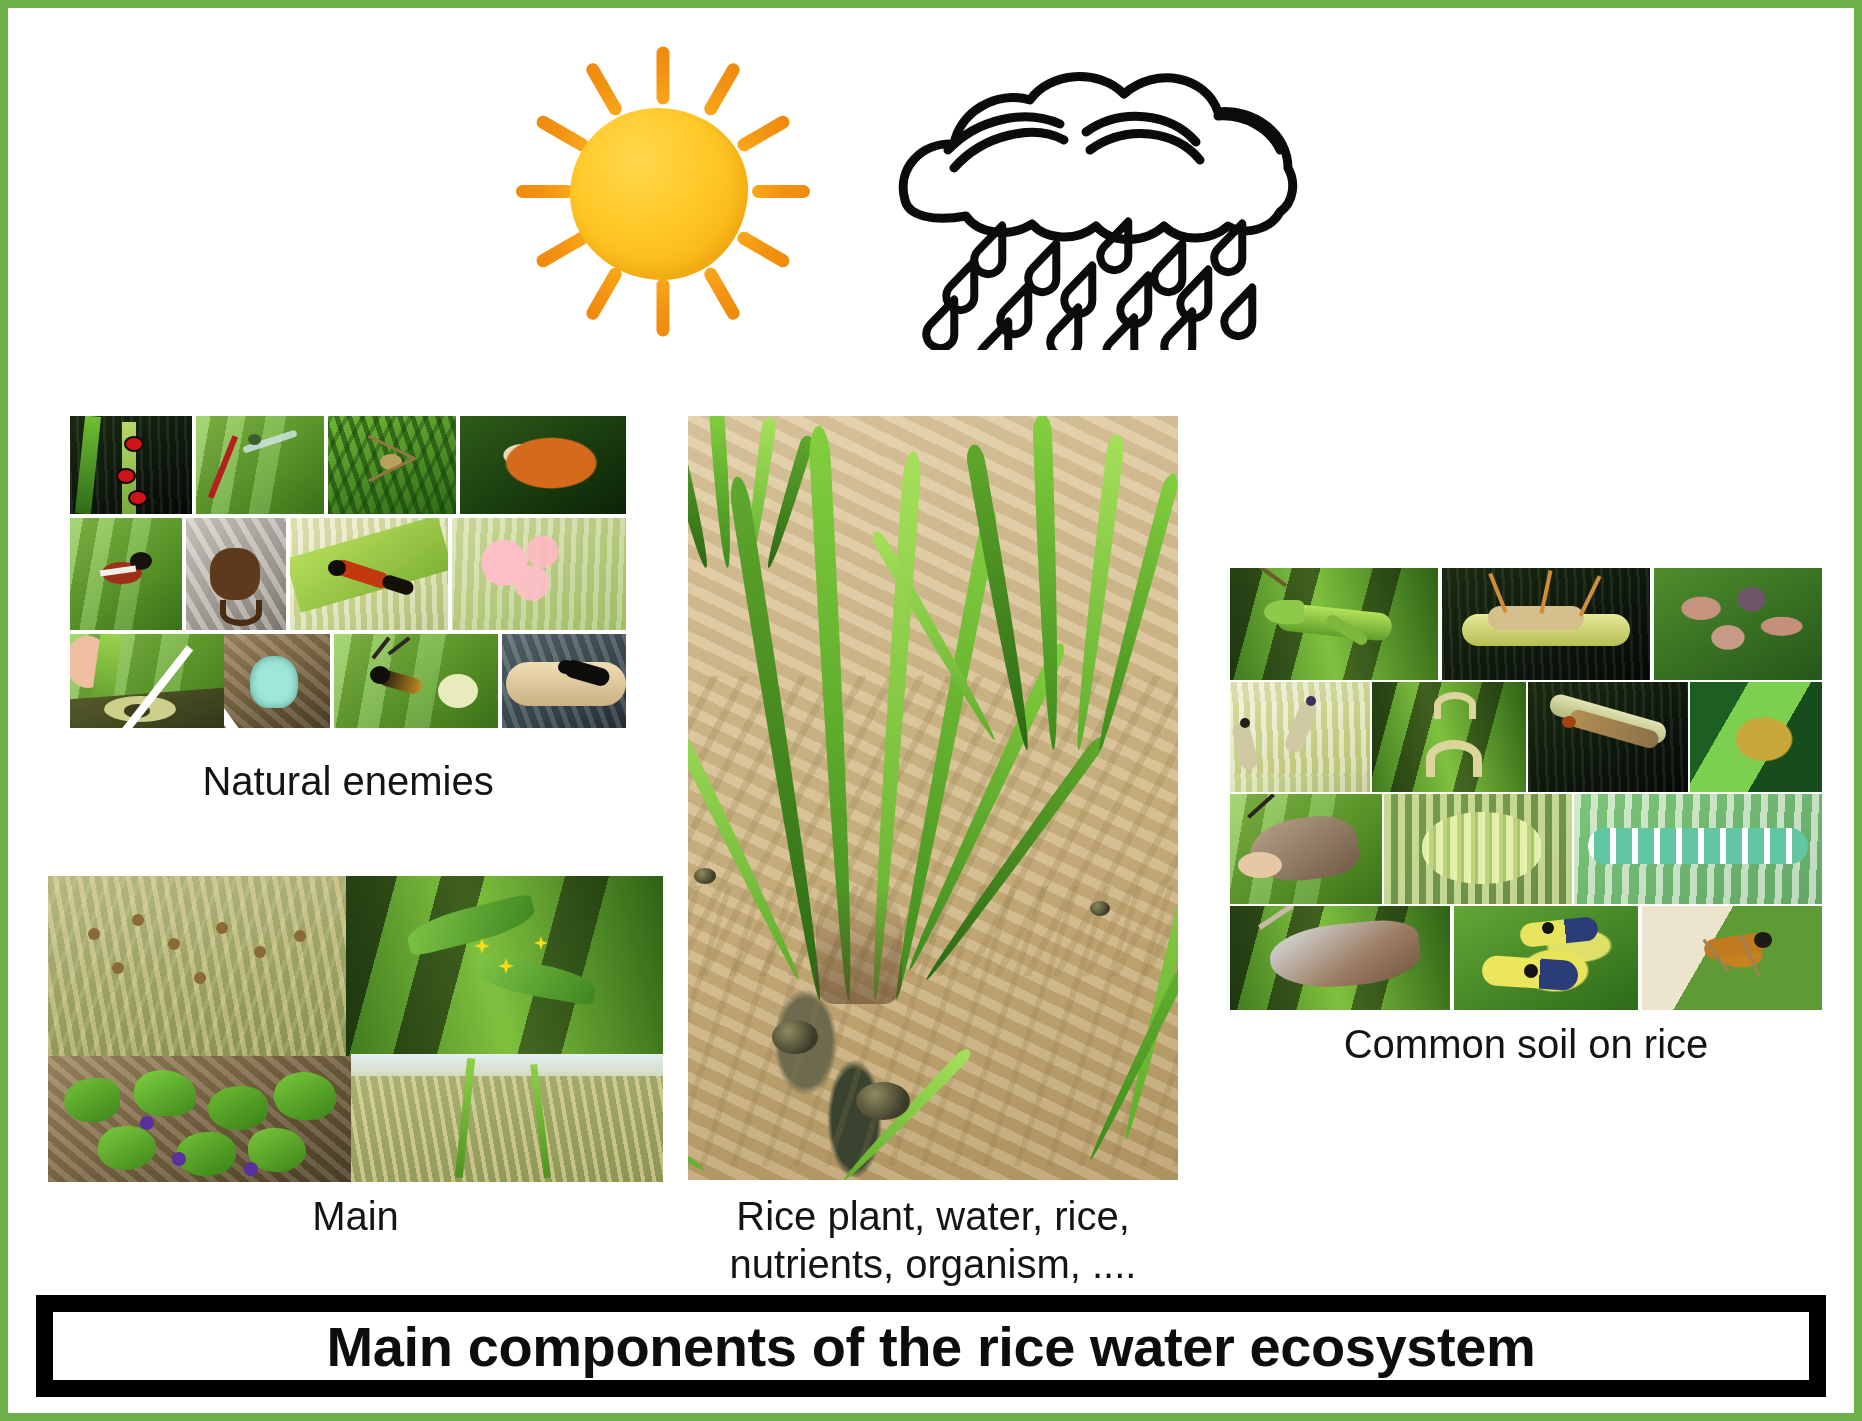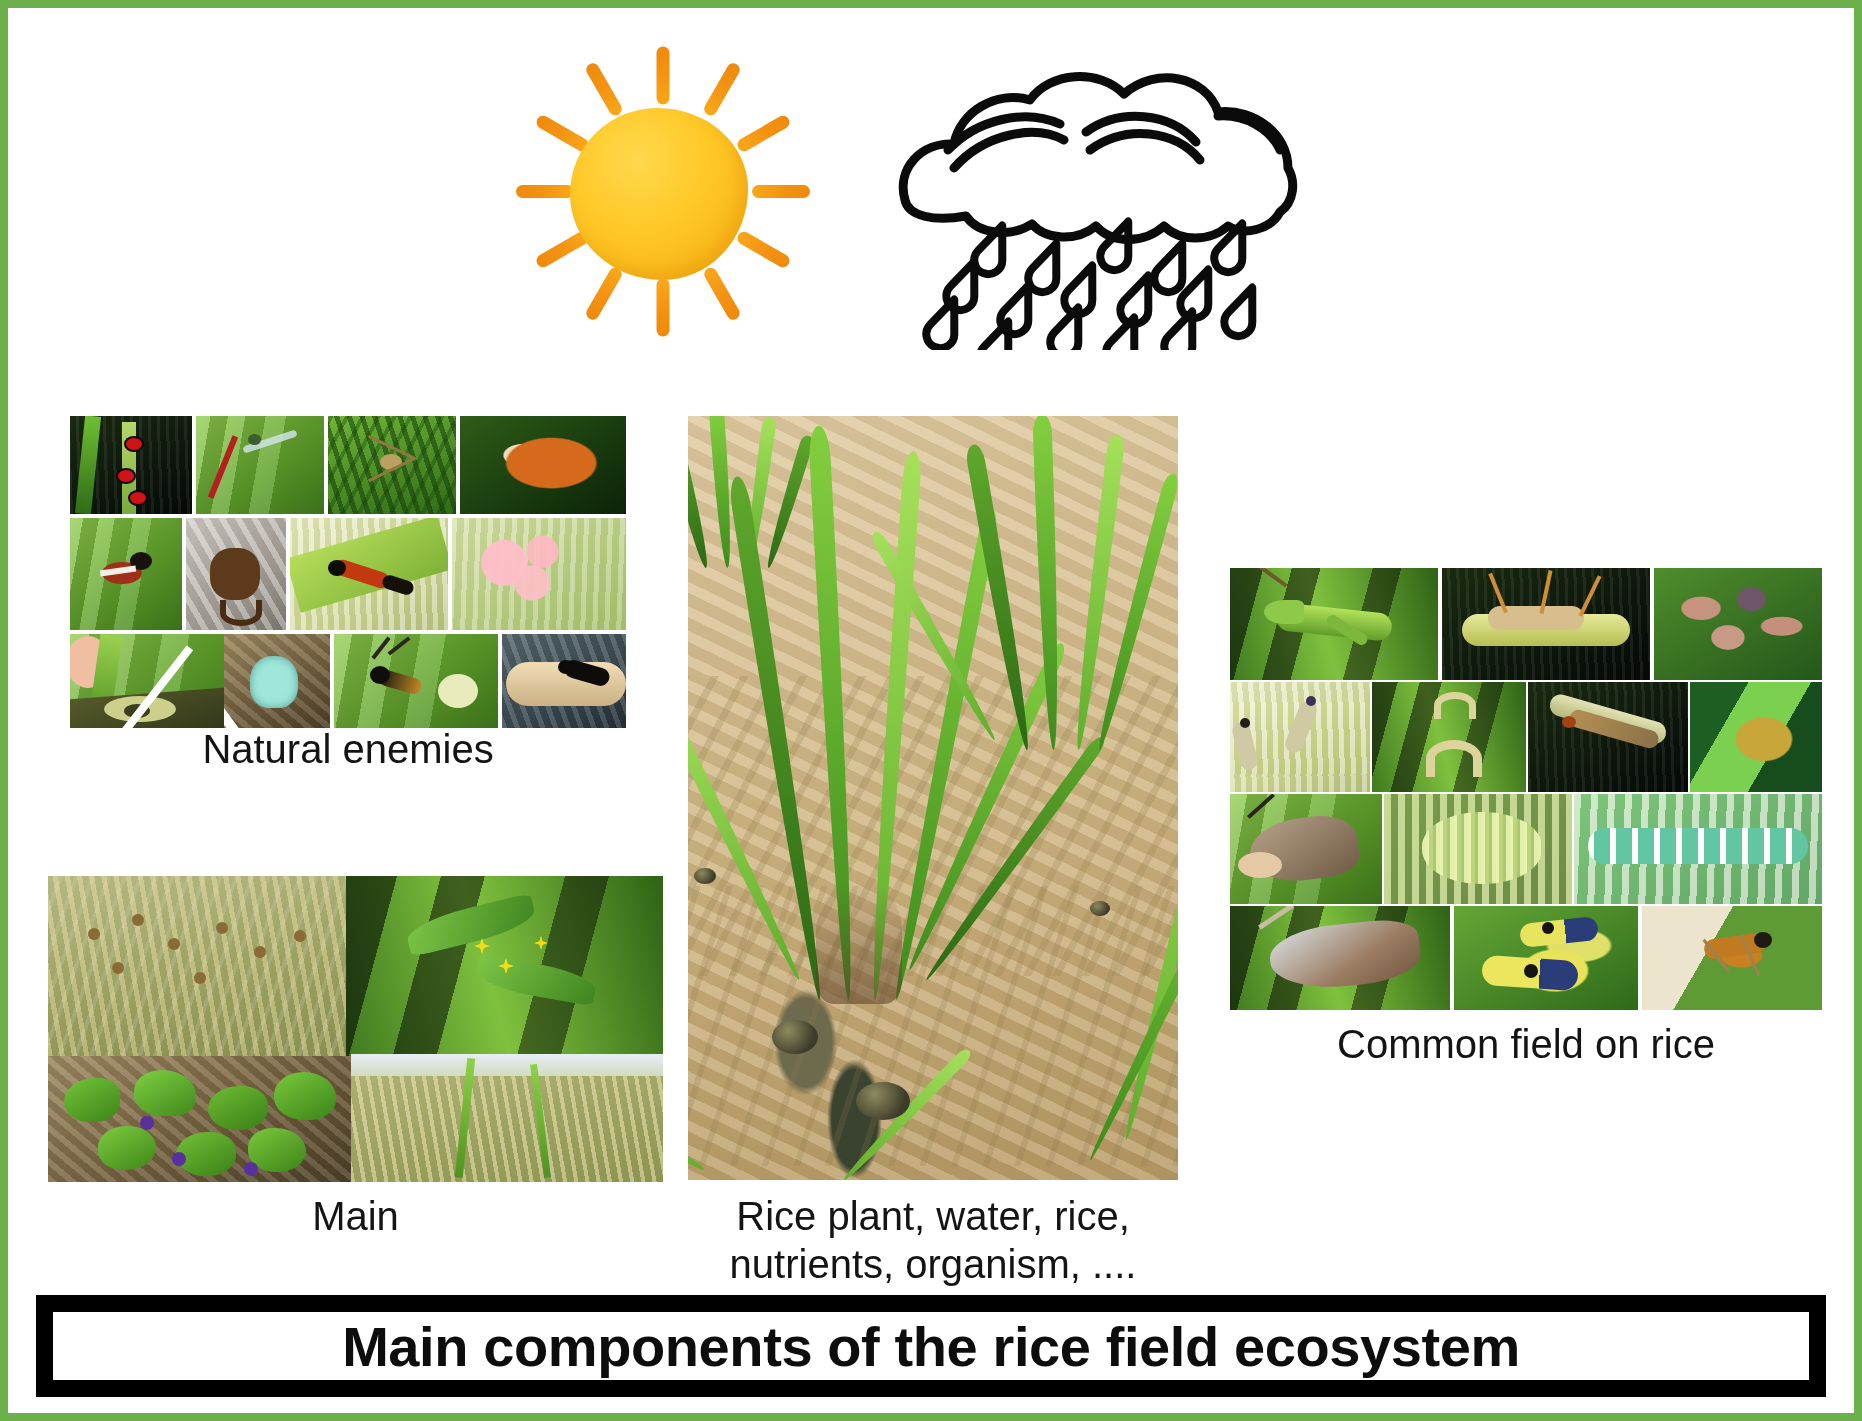--- a/index.html
+++ b/index.html
@@ -92,21 +92,21 @@
     color: #141414;
     font-size: 40px;
     line-height: 1.2;
     font-family: "Liberation Sans", sans-serif;
     white-space: pre-line;
   }
 
   
   #panel-enemies { left: 40px;  top: 408px;  width: 600px; }
   #panel-enemies .collage { height: 312px; }
-  #panel-enemies .caption { top: 309px; }
+  #panel-enemies .caption { top: 341px; }
 
   
   #panel-weeds   { left: 40px;  top: 868px;  width: 615px; }
   #panel-weeds .collage { height: 306px; }
   #panel-weeds .caption { top: 316px; }
 
   
   #panel-rice    { left: 680px; top: 408px;  width: 490px; }
   #panel-rice .collage { height: 764px; }
   #panel-rice .caption { top: 776px; }
@@ -566,20 +566,20 @@
         <div style="position:absolute;left:88px;top:16px;width:12px;height:12px;border-radius:50%;background:#141414;"></div>
         <div style="position:absolute;left:70px;top:58px;width:14px;height:14px;border-radius:50%;background:#141414;"></div>
       </div>
       <div class="ph t-mosq" style="left:412px;top:338px;width:180px;height:104px;">
         <div style="position:absolute;left:62px;top:30px;width:62px;height:20px;border-radius:10px;background:#c07a20;transform:rotate(-8deg);"></div>
         <div style="position:absolute;left:112px;top:26px;width:18px;height:16px;border-radius:50%;background:#1e1a14;"></div>
         <div style="position:absolute;left:54px;top:48px;width:40px;height:3px;background:#a08050;transform:rotate(52deg);"></div>
         <div style="position:absolute;left:86px;top:48px;width:44px;height:3px;background:#a08050;transform:rotate(66deg);"></div>
       </div>
     </div>
-    <div class="caption">Common field on rice</div>
+    <div class="caption">Common soil on rice</div>
   </div>
 
   <div id="title-banner">
-    <div id="title-text">Main components of the rice field ecosystem</div>
+    <div id="title-text">Main components of the rice water ecosystem</div>
   </div>
 
 </div>
 
 </body></html>

